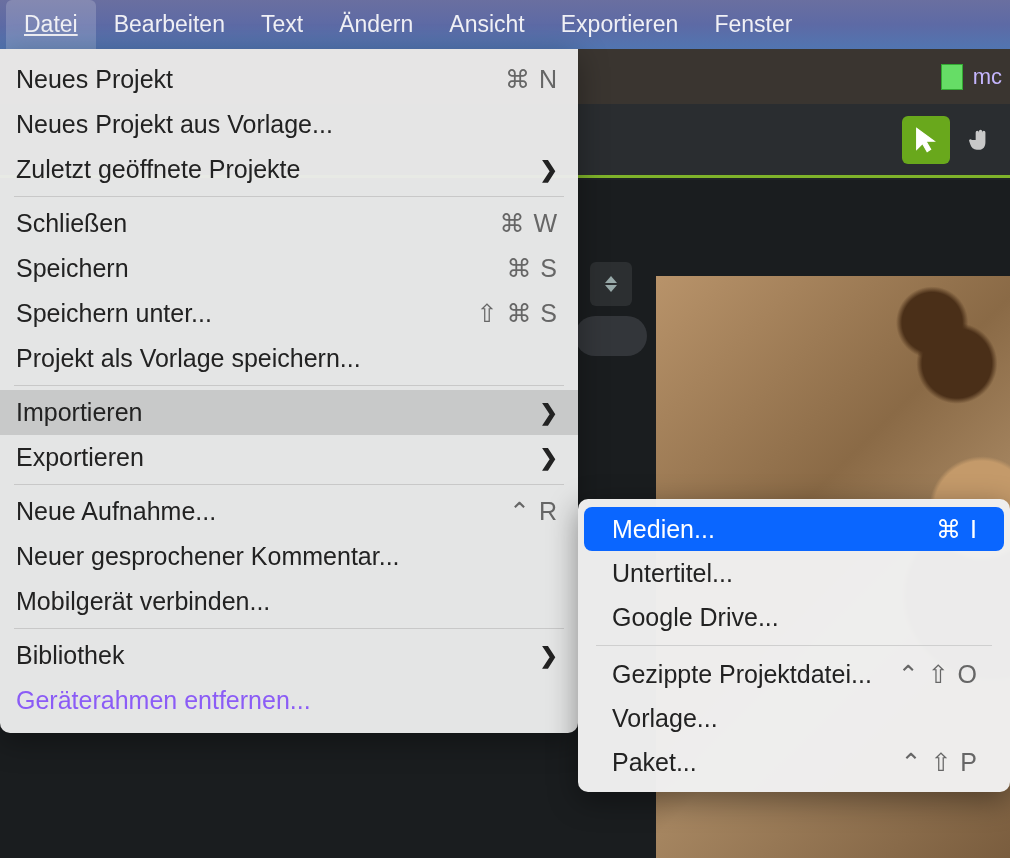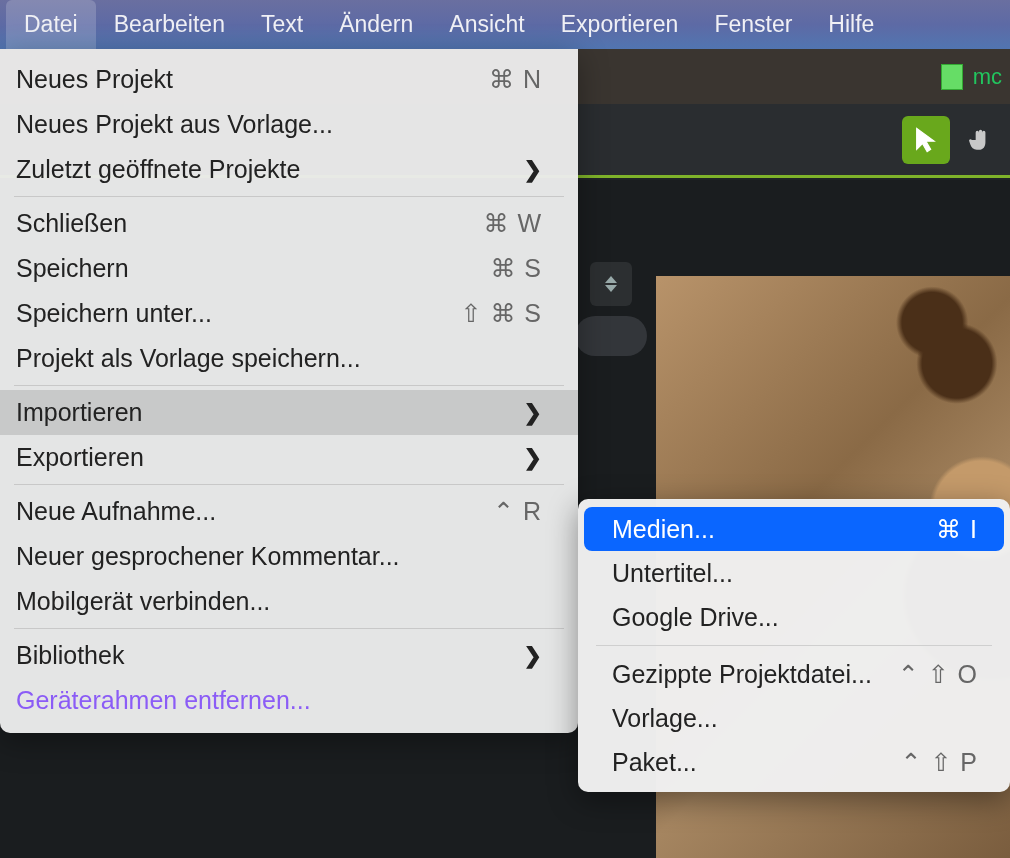--- a/index.html
+++ b/index.html
@@ -11,34 +11,35 @@
     position: absolute; left:0; top:0; width:100%; height:49px;
     background: linear-gradient(180deg, #6a6fa0 0%, #5d6aa5 50%, #5175b1 100%);
     display:flex; align-items:center; padding:0 6px;
   }
   .menubar .item {
     color:#f0f0f5; font-size:23px; padding:11px 18px; cursor:default;
   }
   .menubar .item.active {
     background: rgba(255,255,255,0.18);
     border-radius:6px 6px 0 0;
+    text-decoration:underline;
   }
 
   
   .window-chrome {
     position:absolute; left:0; top:49px; width:100%; height:55px;
     background:#3a3530;
     display:flex; align-items:center; justify-content:flex-end;
     padding-right:8px;
   }
   .doc-icon {
     width:22px; height:26px; background:#6d6; border:1px solid #3a3;
     margin-right:10px;
   }
-  .doc-name { color:#22c55e; font-size:22px; }
+  .doc-name { color:#c4b5fd; font-size:22px; }
 
   
   .toolbar {
     position:absolute; left:0; top:104px; width:100%; height:74px;
     background:#2a2d30;
     border-bottom:3px solid #7fb32a;
     display:flex; align-items:center; justify-content:flex-end;
     padding-right:6px;
   }
   .tool-button {
@@ -84,21 +85,21 @@
   
   .menu {
     position:absolute; left:0; top:49px; width:578px;
     background:rgba(235,235,235,0.97);
     border-radius:0 0 10px 10px;
     box-shadow: 0 8px 30px rgba(0,0,0,0.35);
     padding:8px 0 10px 0;
   }
   .menu .row {
     display:flex; align-items:center; justify-content:space-between;
-    padding:8px 36px 8px 16px;
+    padding:8px 20px 8px 16px;
     font-size:25px; color:#222;
     min-height:44px;
   }
   .menu .row.disabled { color:#8b5cf6; }
   .menu .row.hover { background:rgba(0,0,0,0.12); }
   .menu .sep { height:1px; background:#c8c8c8; margin:4px 14px; }
   .shortcut { color:#666; font-size:25px; letter-spacing:1px; }
   .chev { font-size:22px; color:#222; font-weight:bold; }
 
   
@@ -127,21 +128,20 @@
 <body>
 
 <div class="menubar">
   <div class="item active">Datei</div>
   <div class="item">Bearbeiten</div>
   <div class="item">Text</div>
   <div class="item">Ändern</div>
   <div class="item">Ansicht</div>
   <div class="item">Exportieren</div>
   <div class="item">Fenster</div>
-  <div class="item">Hilfe</div>
 </div>
 
 <div class="window-chrome">
   <div class="doc-icon"></div>
   <span class="doc-name">mc</span>
 </div>
 
 <div class="toolbar">
   <div class="tool-button selected">
     <svg class="cursor-svg" viewBox="0 0 24 24">

